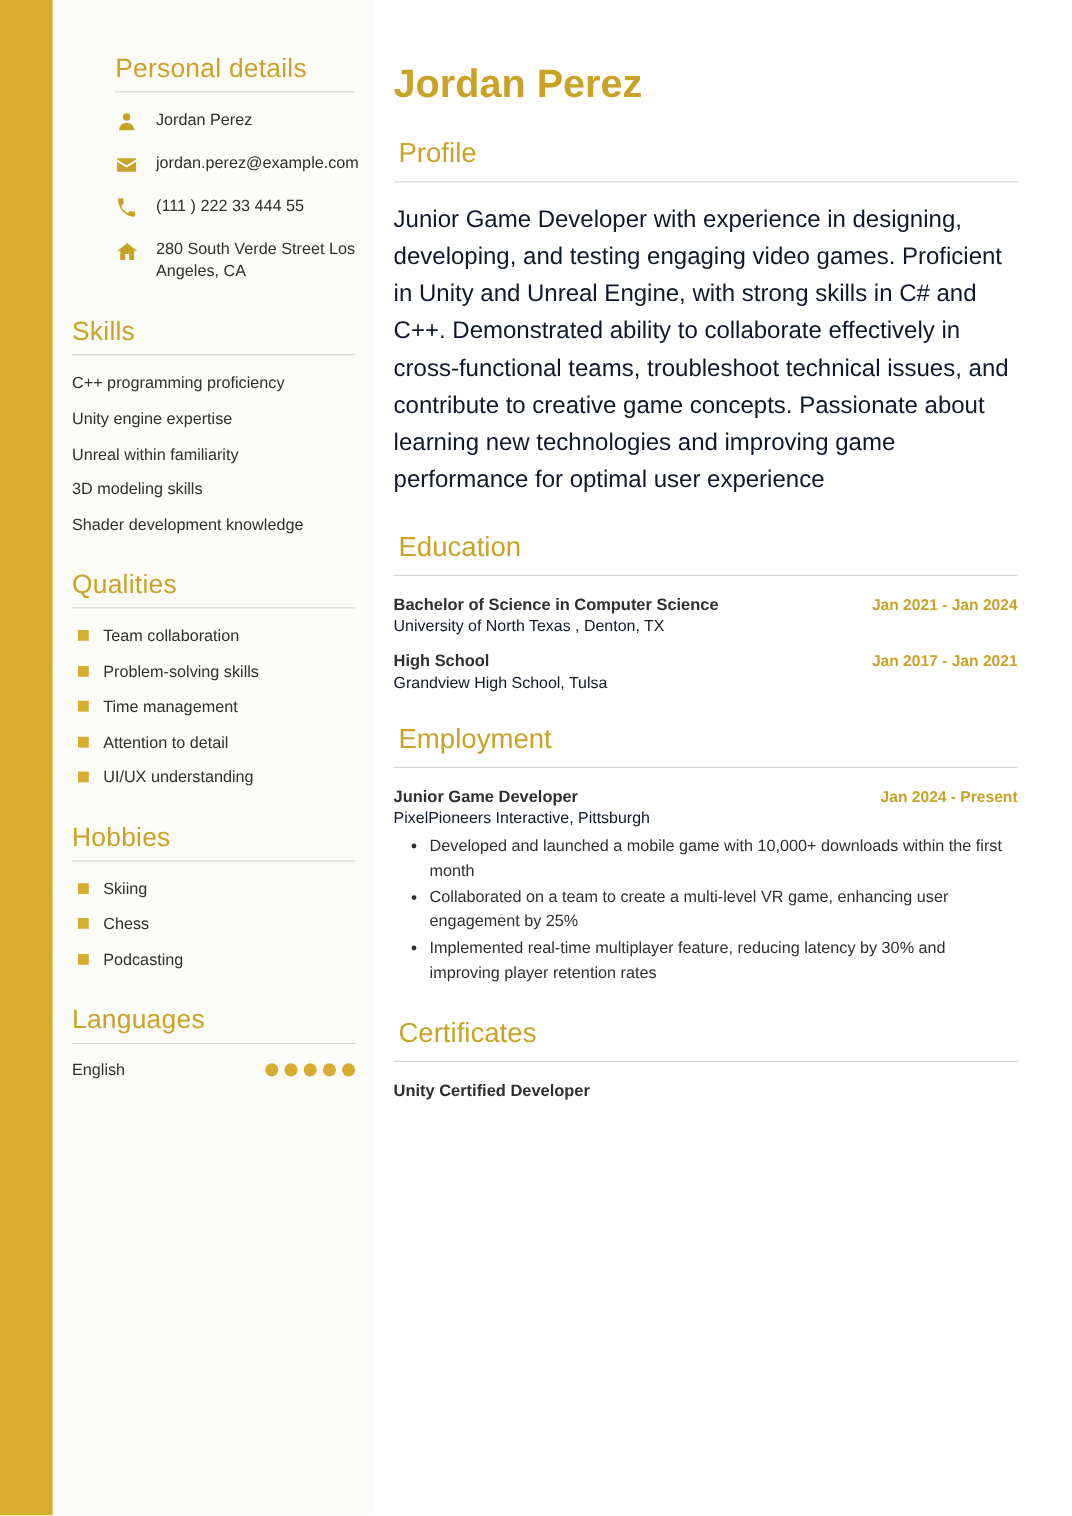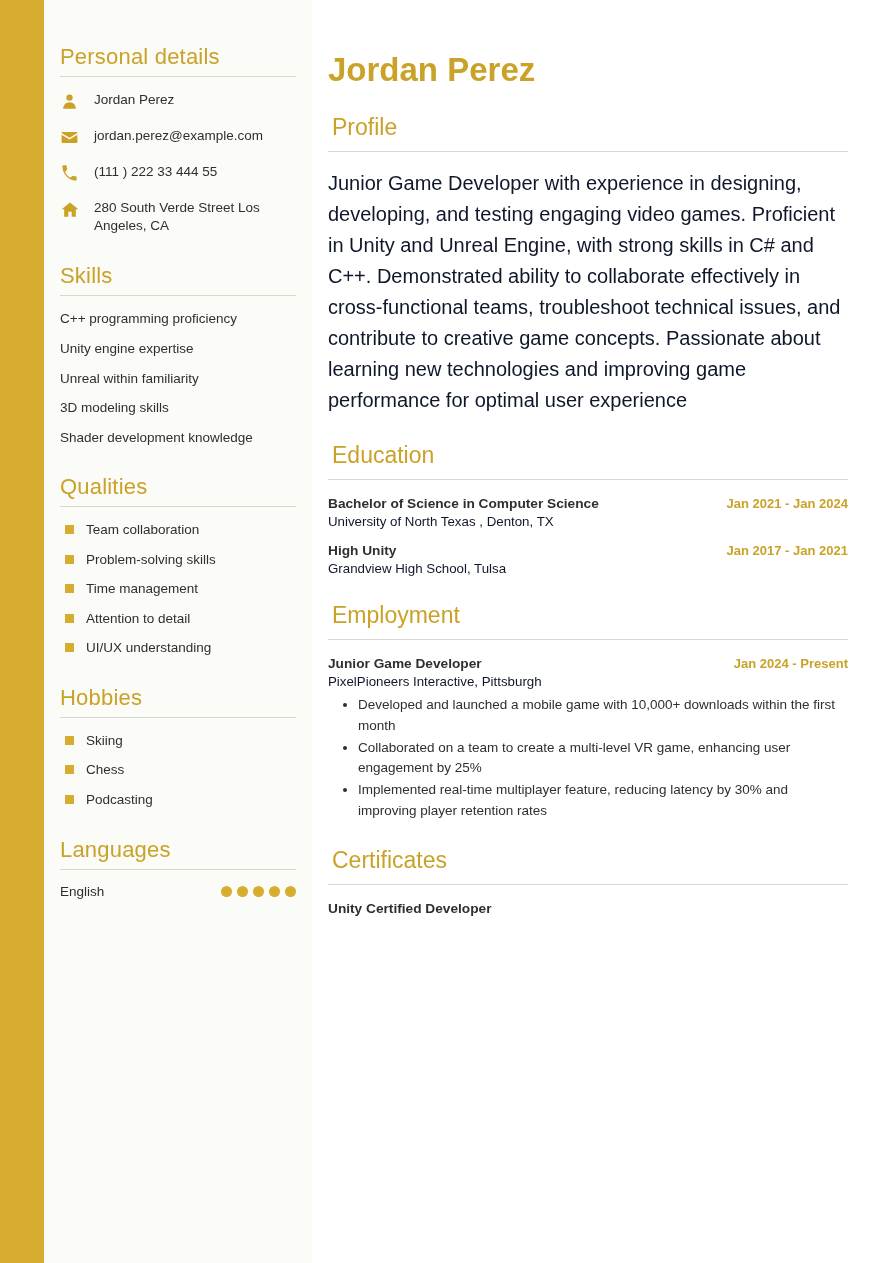--- a/index.html
+++ b/index.html
@@ -42,21 +42,21 @@
     font-weight: 400;
     margin: 0;
     padding: 0 0 6px 0;
     letter-spacing: 0.2px;
   }
   .side-heading-wrap {
     border-bottom: 1px solid #d8d8d0;
     margin: 0 0 14px 0;
   }
   .side-block { margin-top: 28px; }
-  .side-block.first { margin-top: 44px; }
+  .side-block.first { margin-top: 44px; margin-left: 36px; }
 
   .name {
     color: #c9a227;
     font-size: 33px;
     font-weight: bold;
     margin: 0;
     padding: 52px 0 0 0;
     line-height: 1.1;
   }
 
@@ -325,21 +325,21 @@
       <div class="entry">
         <div class="entry-head">
           <span class="entry-title">Bachelor of Science in Computer Science</span>
           <span class="entry-date">Jan 2021 - Jan 2024</span>
         </div>
         <div class="entry-sub">University of North Texas , Denton, TX</div>
       </div>
 
       <div class="entry">
         <div class="entry-head">
-          <span class="entry-title">High Unity</span>
+          <span class="entry-title">High School</span>
           <span class="entry-date">Jan 2017 - Jan 2021</span>
         </div>
         <div class="entry-sub">Grandview High School, Tulsa</div>
       </div>
     </section>
 
     <section class="main-block">
       <div class="main-heading-wrap">
         <h2 class="main-heading">Employment</h2>
       </div>

